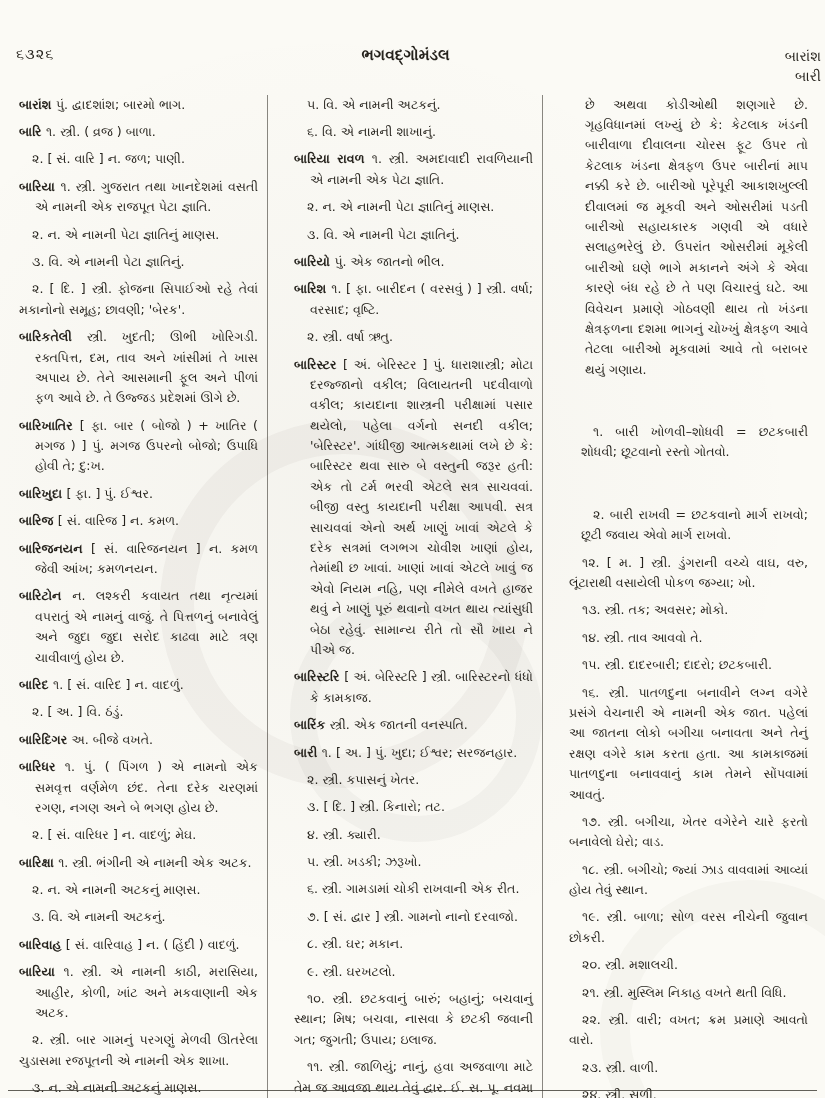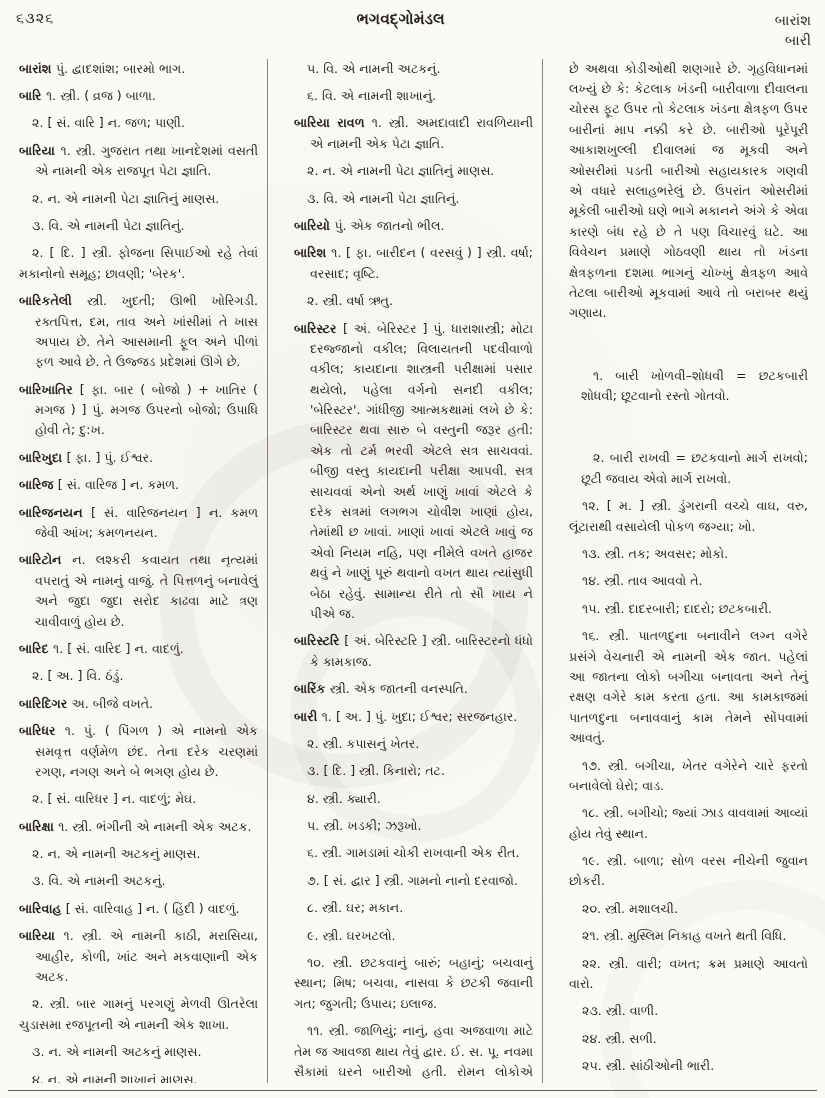--- a/index.html
+++ b/index.html
@@ -5,37 +5,37 @@
   html,body { margin:0; padding:0; background:#d8d5cd; }
   .page {
     position:relative; width:825px; height:1098px; margin:0 auto;
     background:#fbfaf5;
     background-image: radial-gradient(circle at 40% 45%, rgba(120,115,100,.05), rgba(0,0,0,0) 60%);
     color:#26231d;
     font-family:"DejaVu Sans", sans-serif;
     overflow:hidden;
     box-sizing:border-box;
   }
-  .header { display:flex; justify-content:space-between; align-items:flex-start; padding:10px 14px 0 16px; }
+  .header { display:flex; justify-content:space-between; align-items:flex-start; padding:10px 4px 0 16px;margin-top:36px; }
   .pageno { font-size:14.5px; letter-spacing:1px; }
   .title  { font-size:15.5px; font-weight:bold; transform:translateX(-14px); }
   .catchwords { text-align:right; font-size:14px; line-height:1.45; }
   .cols { display:flex; align-items:stretch; padding:8px 8px 0 10px; height:1032px; box-sizing:border-box; }
   .col {
     flex:1 1 0; padding:0 9px; box-sizing:border-box;
     font-size:12.6px; line-height:1.62; text-align:justify;
     overflow:hidden;
   }
   .col + .col { border-left:1px solid rgba(75,72,65,.65);padding-left:26px; }
   .blk   { margin:0 0 7px 0; }
   .entry { padding-left:16px; text-indent:-16px; }
   .head  { font-weight:bold; }
   .sense { text-indent:13px; }
   .idiom { padding-left:12px; text-indent:12px;margin-top:42px; }
-  .cont  { text-indent:0; }
+  .cont  { text-indent:0;margin-left:16px; }
   .bottom-rule { position:absolute; left:8px; right:8px; bottom:7px; border-top:1.5px solid rgba(60,57,50,.8); }
   .wm { position:absolute; border-radius:50%; pointer-events:none; }
   .wm1 { left:160px; top:420px;  width:300px; height:300px; border:34px solid rgba(60,55,40,.045); }
   .wm2 { left:290px; top:590px;  width:200px; height:200px; border:26px solid rgba(60,55,40,.04); }
   .wm3 { left:600px; top:880px;  width:240px; height:240px; border:30px solid rgba(60,55,40,.03); }
 </style>
 </head>
 <body>
 
 <div class="page">

